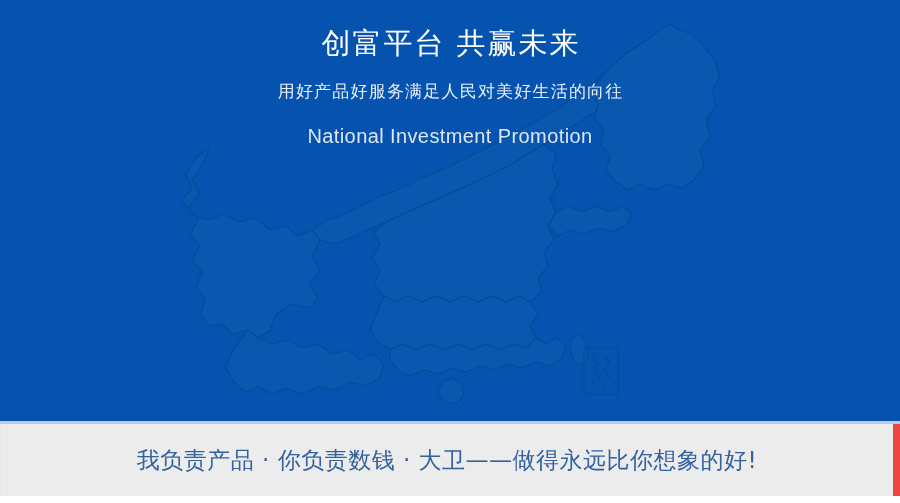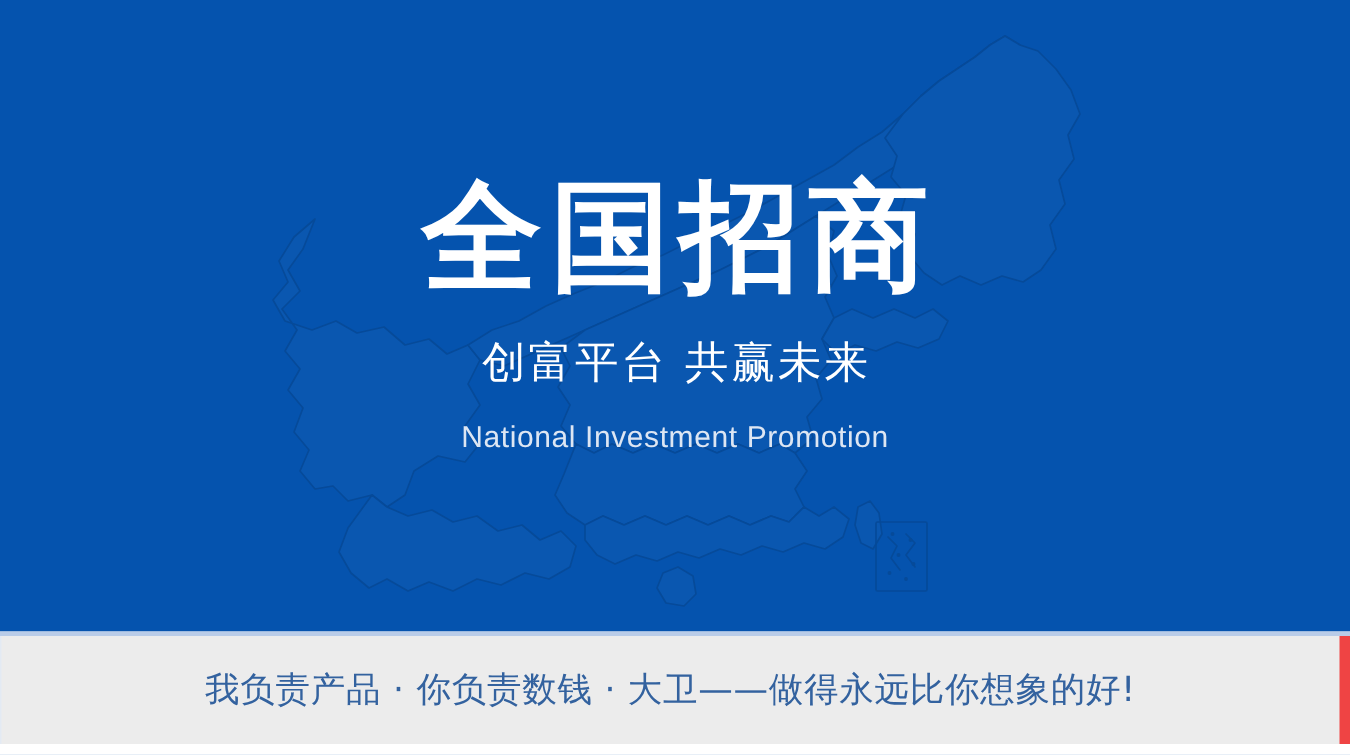--- a/index.html
+++ b/index.html
@@ -207,22 +207,22 @@
         <circle class="isl" cx="443" cy="348" r="1.3"></circle>
         <circle class="isl" cx="455" cy="352" r="1.3"></circle>
         <circle class="isl" cx="447" cy="362" r="1.3"></circle>
         <circle class="isl" cx="457" cy="368" r="1.3"></circle>
         <circle class="isl" cx="441" cy="374" r="1.3"></circle>
         <circle class="isl" cx="452" cy="378" r="1.3"></circle>
       </svg>
     </div>
 
     <div class="hero-text">
-      <div class="headline">全国招商</div>
       <div class="subhead">创富平台 共赢未来</div>
+      <div class="tagline-cn">用好产品好服务满足人民对美好生活的向往</div>
       <div class="tagline-en">National Investment Promotion</div>
     </div>
   </div>
 
   <div class="hero-edge"></div>
 
   <div class="footer">
     <div class="footer-text">我负责产品 · 你负责数钱 · 大卫——做得永远比你想象的好!</div>
   </div>
 

